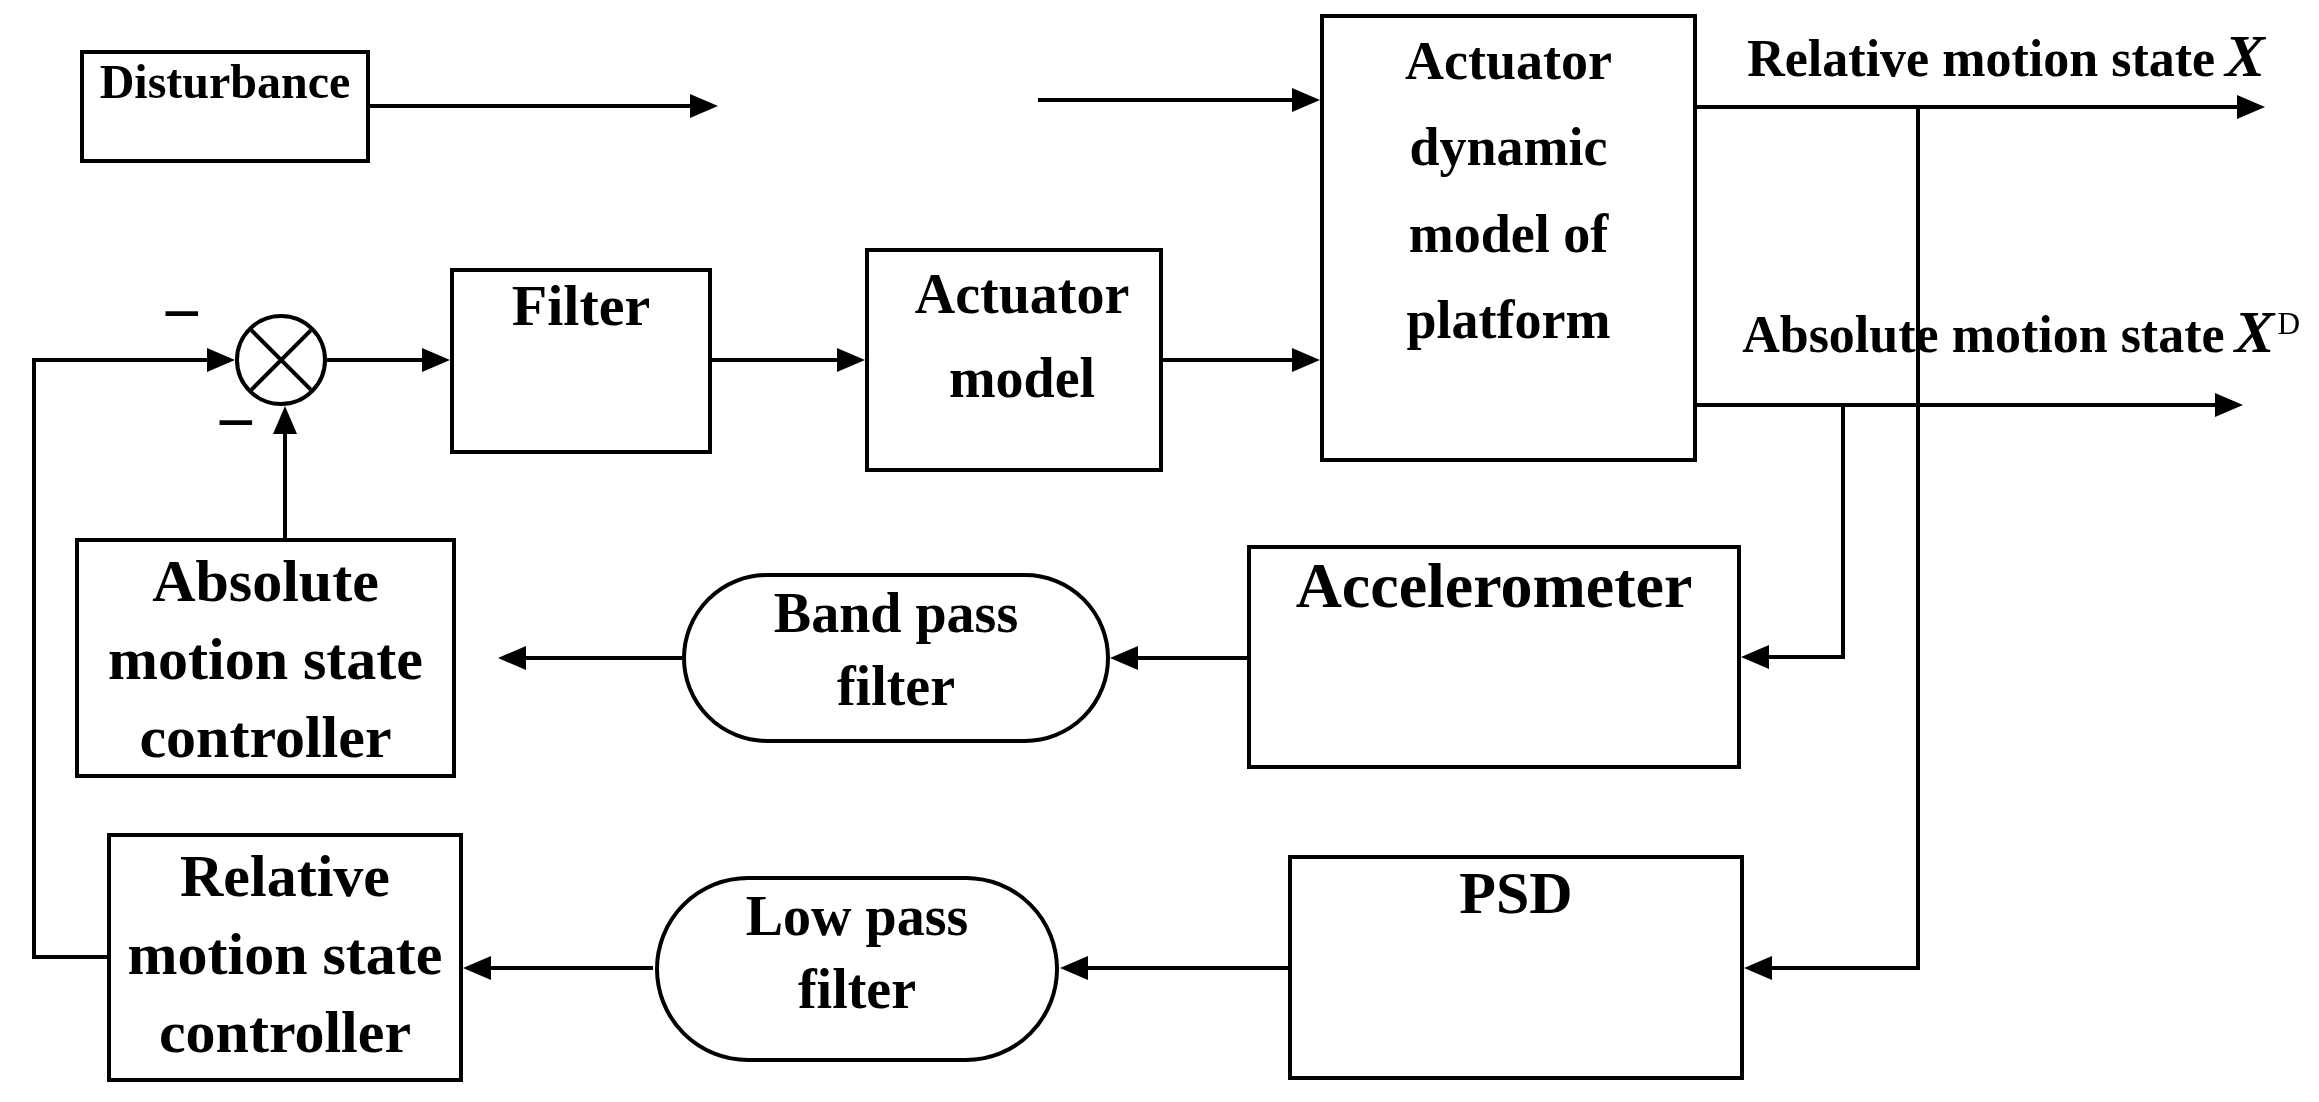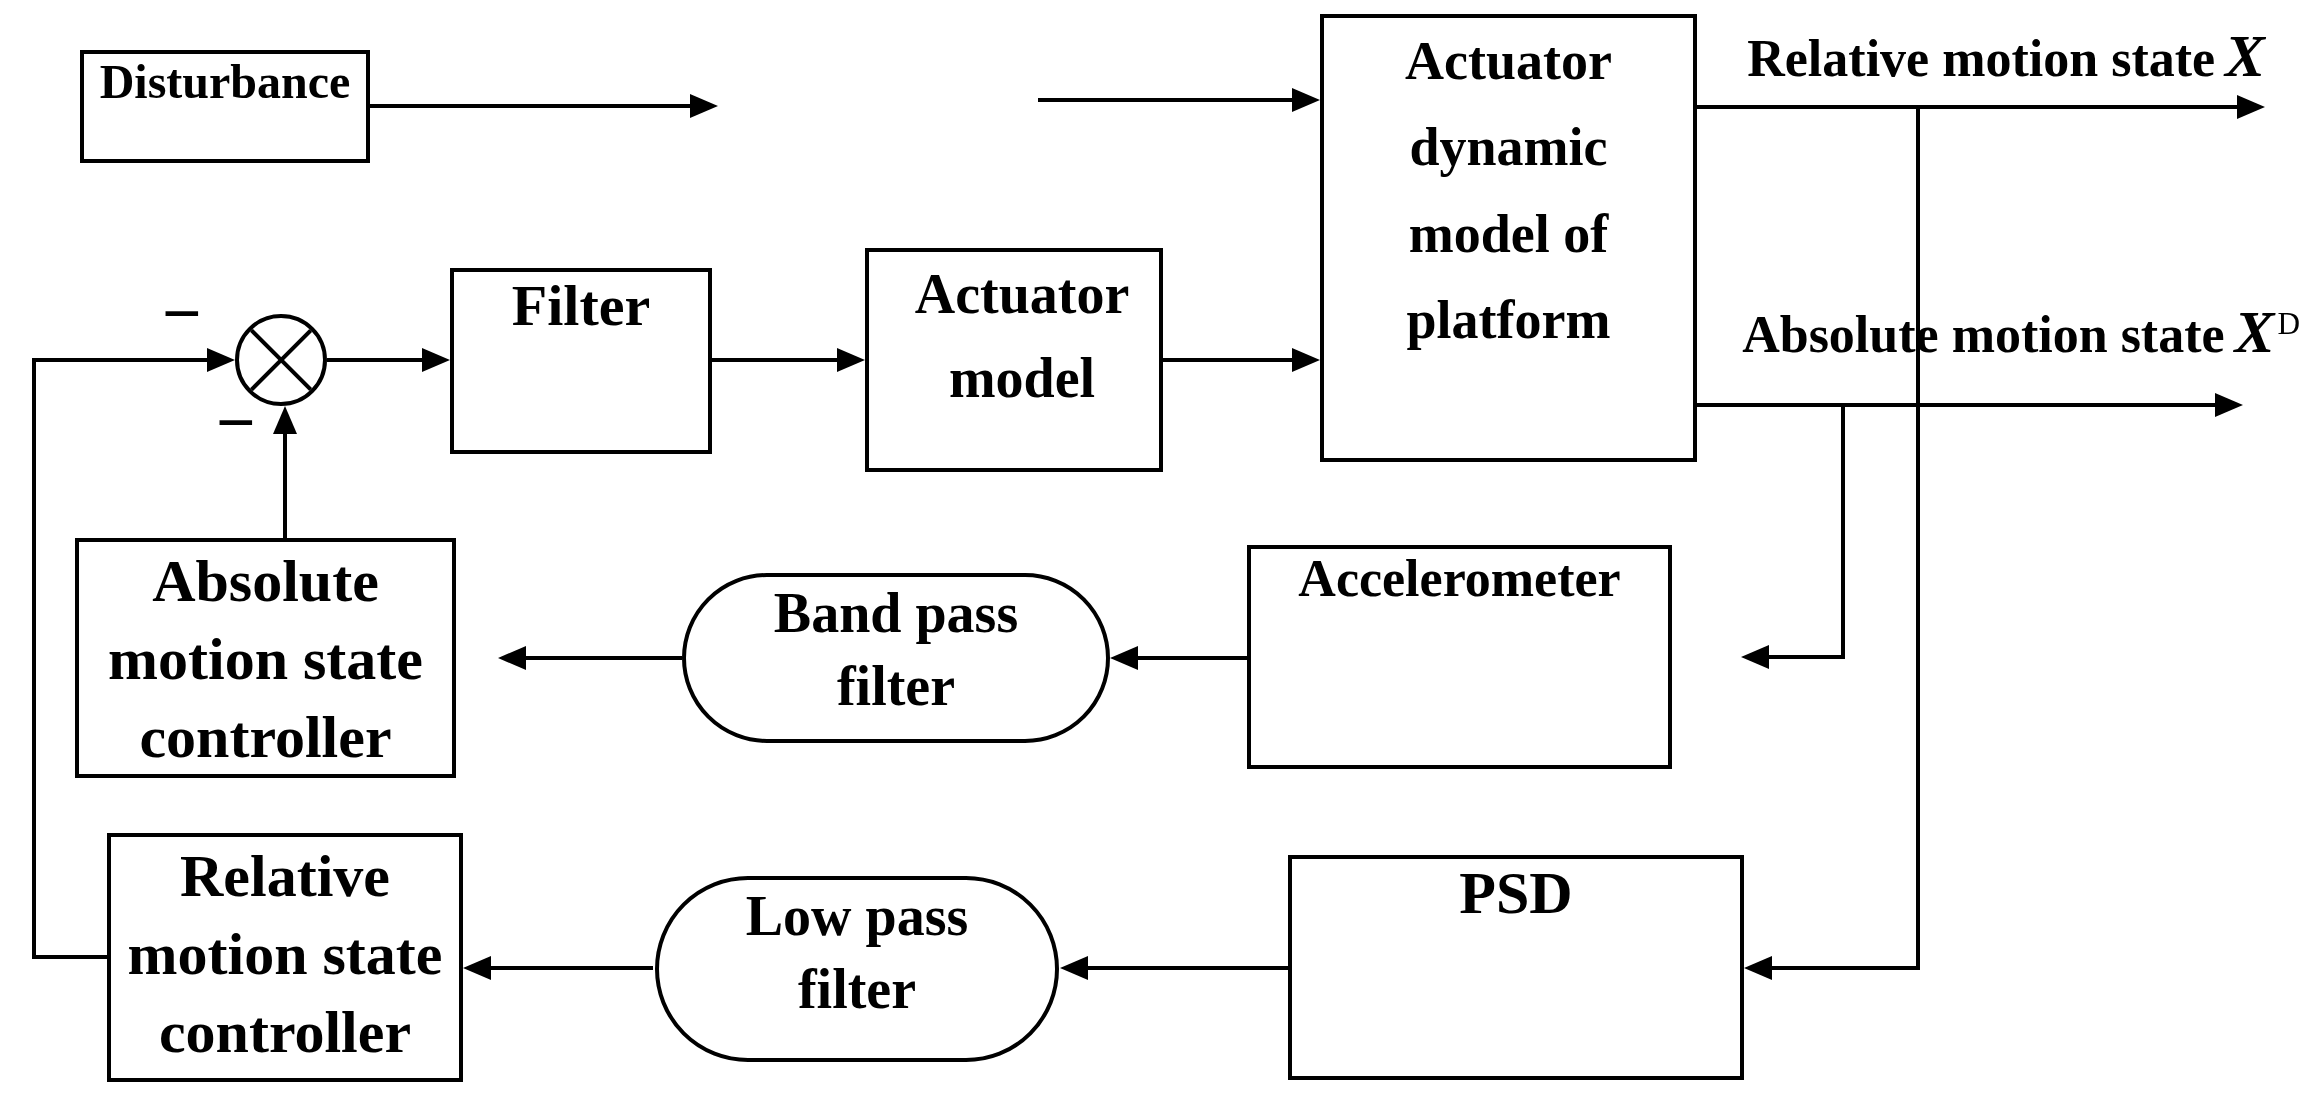--- a/index.html
+++ b/index.html
@@ -92,21 +92,21 @@
   #b-cable      { left: 718px; top: 13px;  width: 320px; height: 188px; font-size: 55px; }
   #b-nonlinear  { left: 1320px; top: 14px; width: 377px; height: 448px; font-size: 54px; }
   #b-nonlinear .lbl { line-height: 1.6; }
   #b-filter     { left: 450px; top: 268px; width: 262px; height: 186px; font-size: 58px; }
   #b-actuator   { left: 865px; top: 248px; width: 298px; height: 224px; font-size: 56px; padding-left: 16px; }
   #b-actuator .lbl { line-height: 1.5; }
   #b-absctrl    { left: 75px;  top: 538px; width: 381px; height: 240px; font-size: 60px; }
   #b-absctrl .lbl { line-height: 1.3; }
   #b-bandpass   { left: 682px; top: 573px; width: 428px; height: 170px; font-size: 56px; }
   #b-bandpass .lbl { line-height: 1.3; }
-  #b-accel      { left: 1247px; top: 545px; width: 425px; height: 224px; font-size: 52px; }
+  #b-accel      { left: 1247px; top: 545px; width: 494px; height: 224px; font-size: 64px; }
   #b-relctrl    { left: 107px; top: 833px; width: 356px; height: 249px; font-size: 60px; }
   #b-relctrl .lbl { line-height: 1.3; }
   #b-lowpass    { left: 655px; top: 876px; width: 404px; height: 186px; font-size: 56px; }
   #b-lowpass .lbl { line-height: 1.3; }
   #b-psd        { left: 1288px; top: 855px; width: 456px; height: 225px; font-size: 60px; }
   #lbl-relative { left: 1600px; top: 22px;  width: 665px; }
   #lbl-absolute { left: 1600px; top: 298px; width: 700px; }
 </style>
 </head>
 <body>

